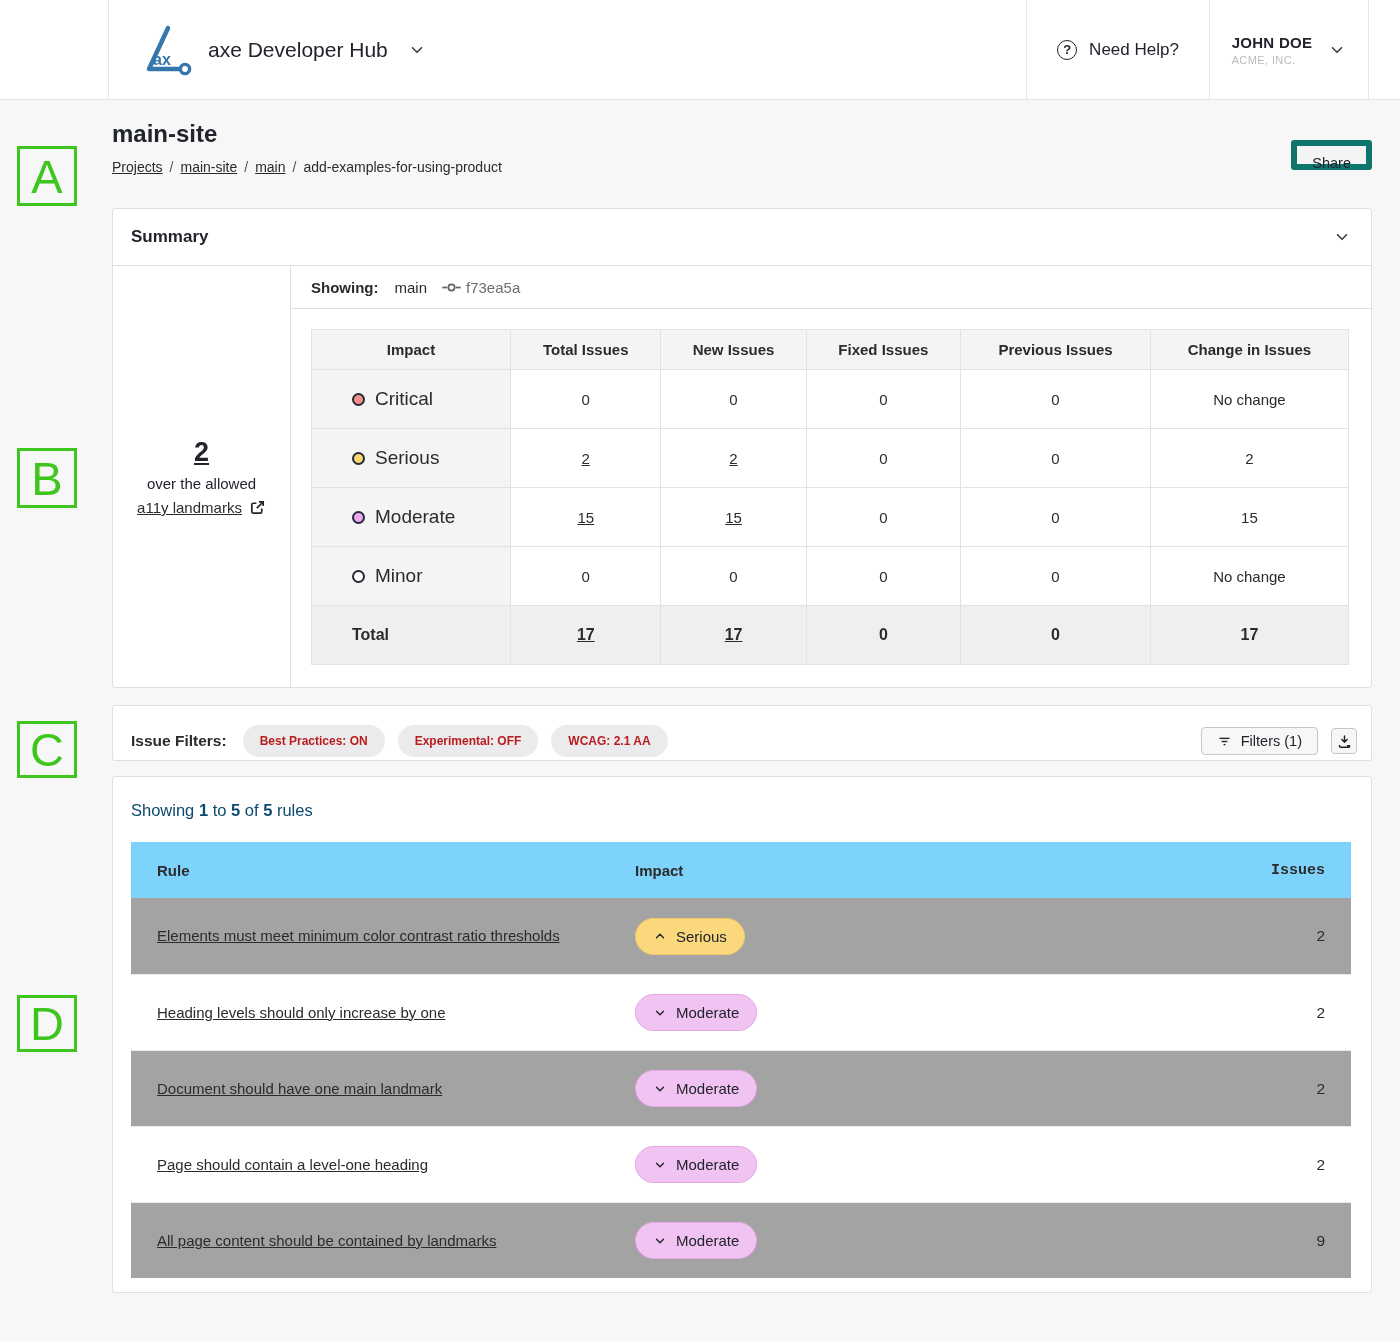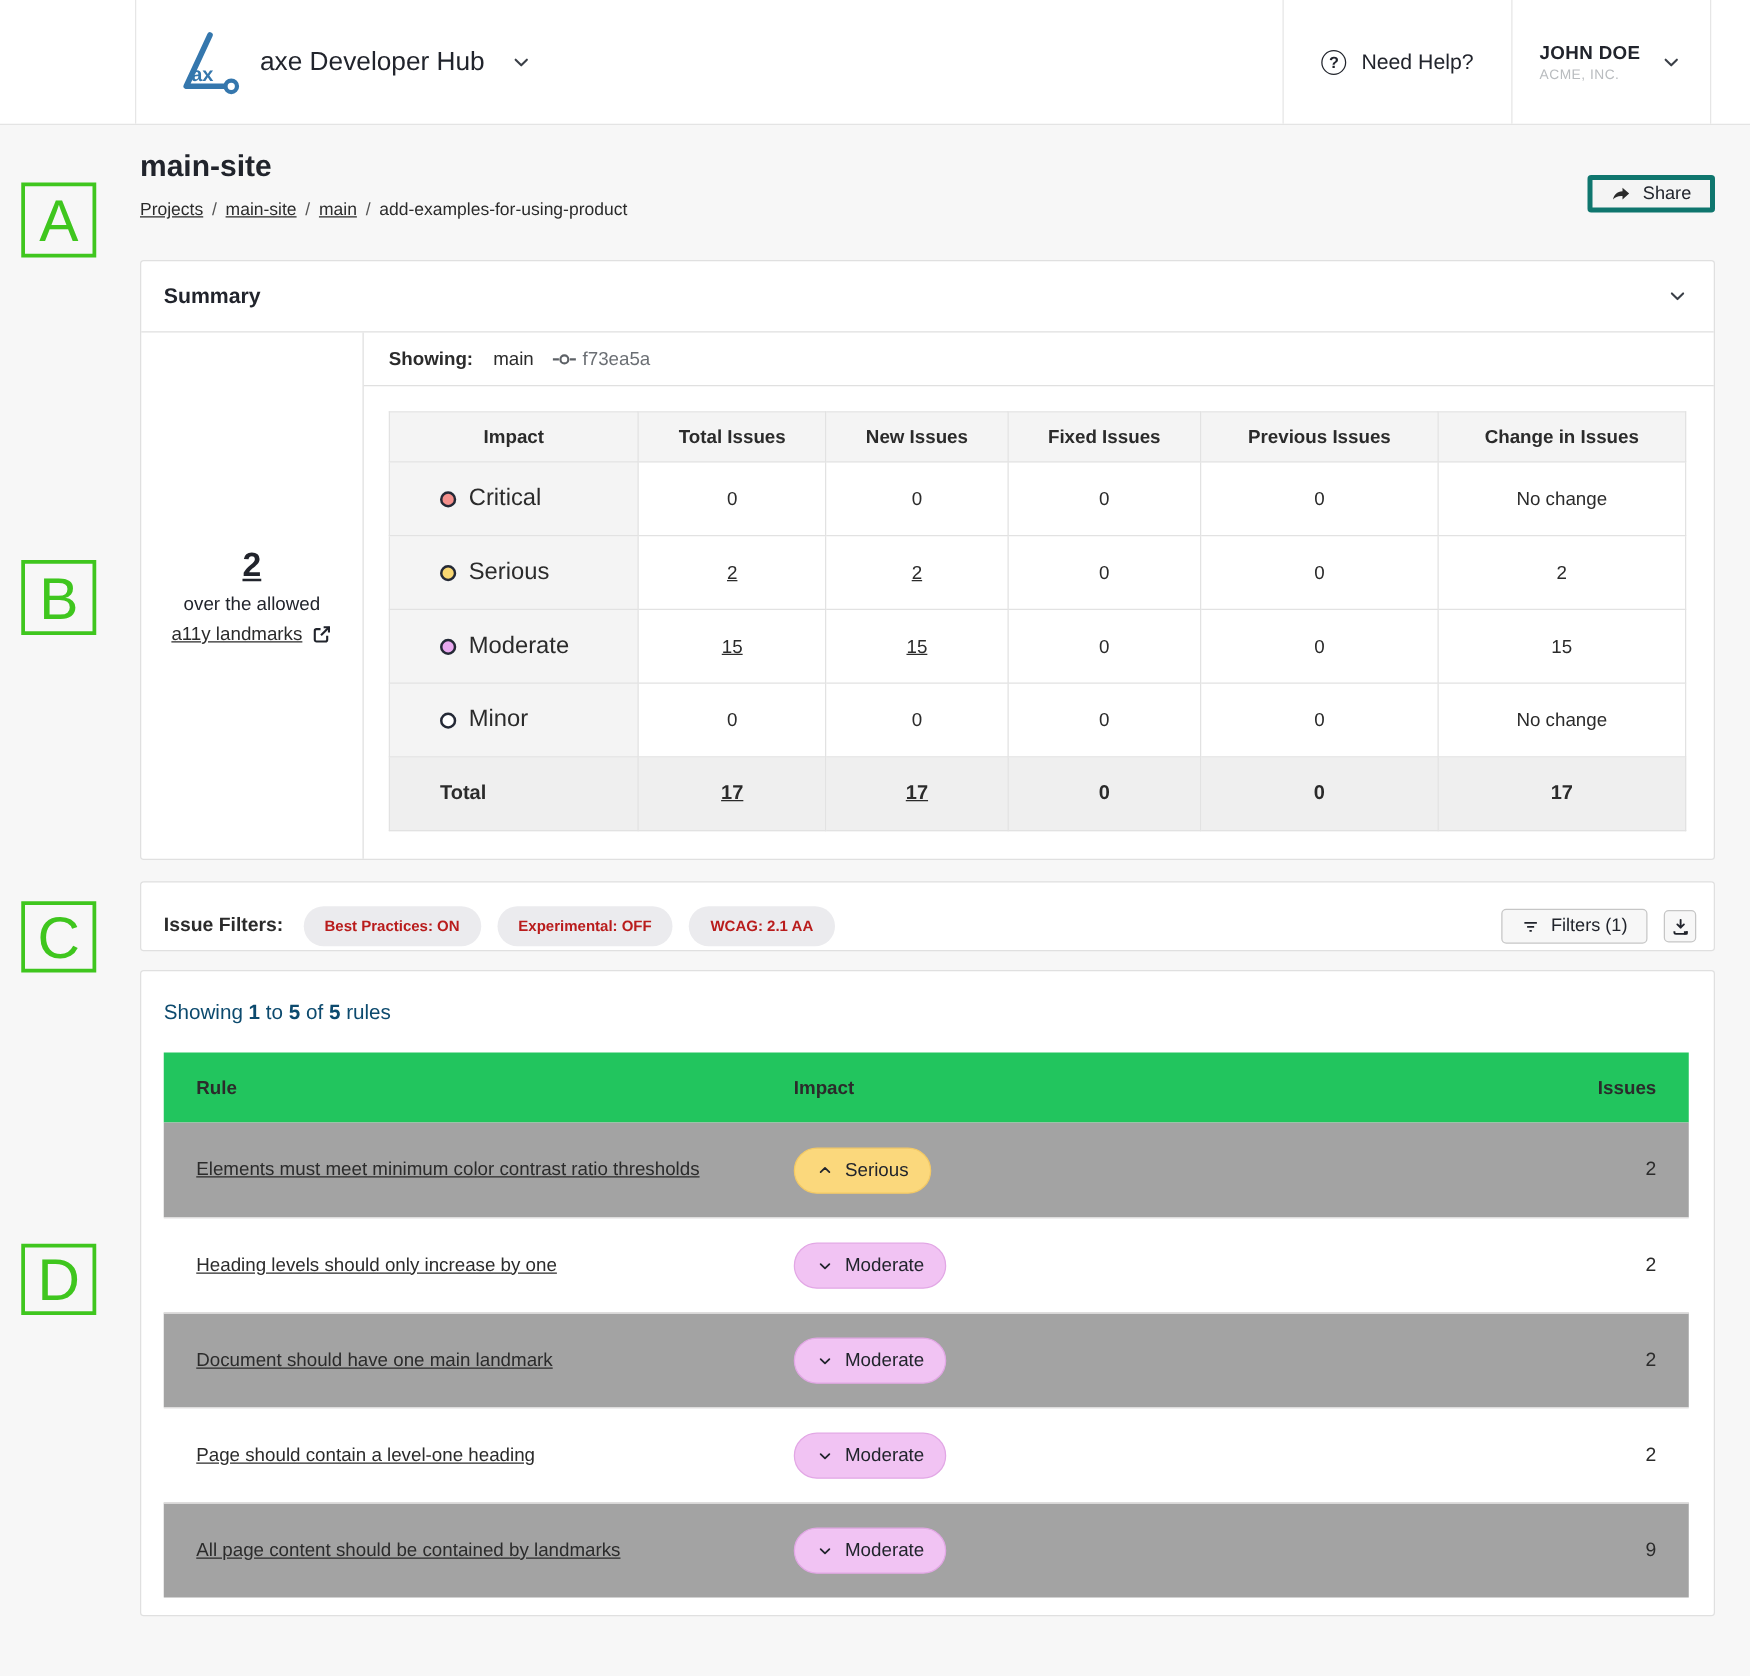--- a/index.html
+++ b/index.html
@@ -35,22 +35,22 @@
   
   .content { padding:0 28px 0 112px; }
 
   .page-head { display:flex; justify-content:space-between; align-items:flex-start; margin-top:20px; }
   .page-title { font-size:24px; font-weight:bold; color:#21242c; }
   .breadcrumb { margin-top:11px; font-size:14px; display:flex; gap:7px; align-items:center; }
   .bc-sep { color:#555; }
   .bc-item { color:#2b2b2b; }
   .share-btn {
     margin-top:20px; height:30px; padding:0 15px; display:inline-flex; align-items:center; gap:9px;
-    background:#f4f4f4; border:4px solid #0f766e; border-radius:3px; font-size:14.5px; color:#21242c;
-    font-family:inherit; cursor:pointer;
+    background:#f4f4f4; border:6px solid #0f766e; border-radius:3px; font-size:14.5px; color:#21242c;
+    font-family:inherit; cursor:pointer;flex-direction:column;
   }
   .share-btn svg { width:16px; height:16px; }
 
   .card { background:#fff; border:1px solid #e0e0e0; border-radius:3px; }
 
   
   .summary-card { margin-top:33px; }
   .summary-head {
     height:57px; display:flex; align-items:center; justify-content:space-between;
     padding:0 20px 0 18px; border-bottom:1px solid #e0e0e0; cursor:pointer;
@@ -107,23 +107,23 @@
     background:#f7f7f7; border:1px solid #c6c6c6; border-radius:4px; cursor:pointer; color:#21242c;
   }
   .download-btn svg { width:15px; height:15px; }
 
   
   .rules-card { margin-top:15px; padding:24px 0 14px; }
   .rules-showing { font-size:16.5px; padding:0 18px 22px; color:#0c4a6e; }
   .rules-showing b { font-weight:bold; }
   .rules-table { margin:0 20px 0 18px; }
   .rules-header, .rule-row { display:grid; grid-template-columns:504px 1fr 140px; align-items:center; }
-  .rules-header { background:#22c55e; height:56px; font-size:15px; font-weight:600; }
+  .rules-header { background:#7dd3fc; height:56px; font-size:15px; font-weight:600; }
   .rh-rule { padding-left:26px; }
-  .rh-issues { text-align:right; padding-right:26px; }
+  .rh-issues { text-align:right; padding-right:26px;font-family:Liberation Mono, monospace; }
   .rule-row { min-height:76px; }
   .rule-row + .rule-row { border-top:1px solid #eceaea; }
   .rule-row.alt { background:#a3a3a3; }
   .rule-cell { padding:14px 30px 14px 26px; }
   .rule-link { font-size:15px; line-height:1.45; }
   .issues-cell { text-align:right; padding-right:26px; font-size:15.5px; }
   .badge {
     display:inline-flex; align-items:center; gap:9px; padding:9px 17px; border-radius:19px;
     font-size:15px; color:#21242c; cursor:pointer; border:1px solid transparent;
   }

